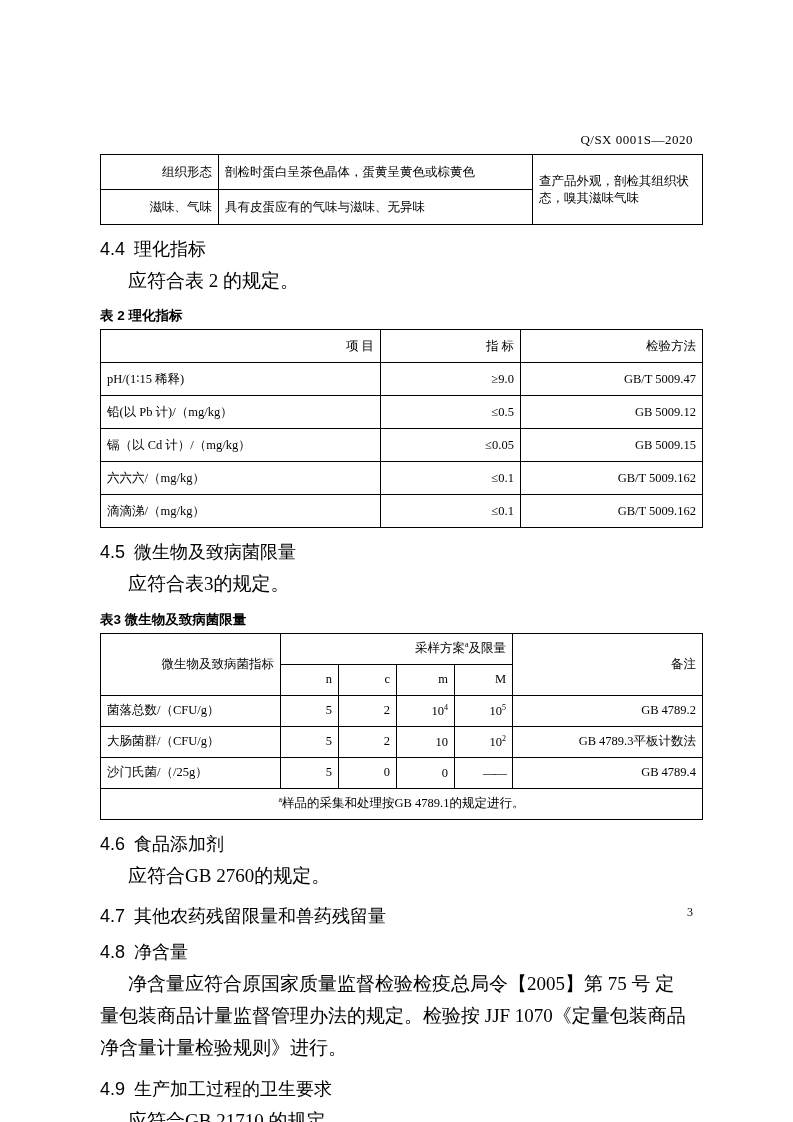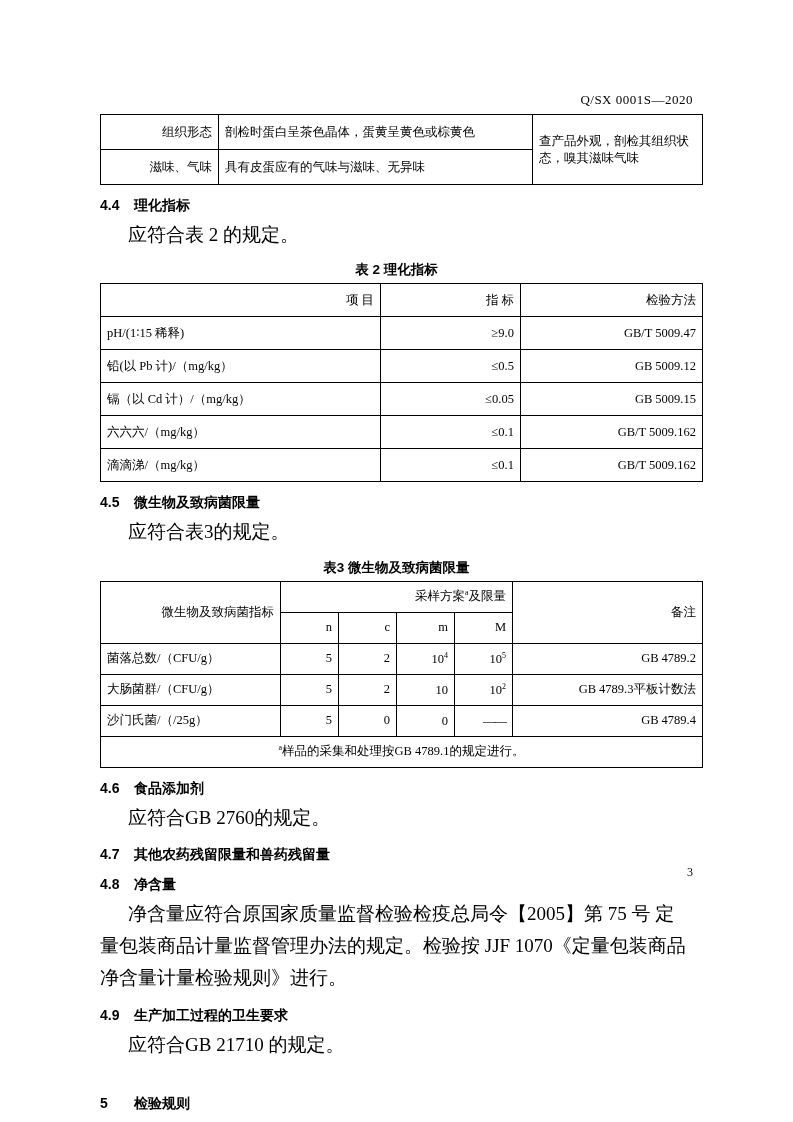--- a/index.html
+++ b/index.html
@@ -13,20 +13,21 @@
     font-family: "Liberation Serif", "DejaVu Serif", serif;
     color: #000000;
     position: relative;
   }
   .page {
     position: relative;
     width: 793px;
     height: 932px;
     box-sizing: border-box;
     padding: 0 100px;
+    margin-top: 40px;
   }
   .header {
     text-align: right;
     font-family: "Liberation Serif", serif;
     font-size: 13px;
     padding-top: 92px;
     padding-right: 0px;
     letter-spacing: 0.5px;
   }
 
@@ -45,36 +46,36 @@
   }
   .c { text-align: right; }
   .l { text-align: left; }
 
   
   .t1 { margin-top: 6px; }
   .t1 td { height: 24px; }
 
   .sec {
     font-family: "Liberation Sans", sans-serif;
-    font-weight: bold;
-    font-size: 14px;
+    font-weight: normal;
+    font-size: 18px;
     margin: 12px 0 4px 0;
   }
   .sec .num {
     display: inline-block;
     width: 34px;
   }
   .para {
     font-size: 19px;
     margin: 2px 0 2px 0;
     text-indent: 28px;
     line-height: 1.7;
   }
   .tabtitle {
-    text-align: center;
+    text-align: left;
     font-family: "Liberation Sans", sans-serif;
     font-weight: bold;
     font-size: 13.5px;
     margin: 10px 0 4px 0;
   }
   .note-row td {
     text-align: center;
     font-size: 11.5px;
     padding: 4px 6px;
   }

